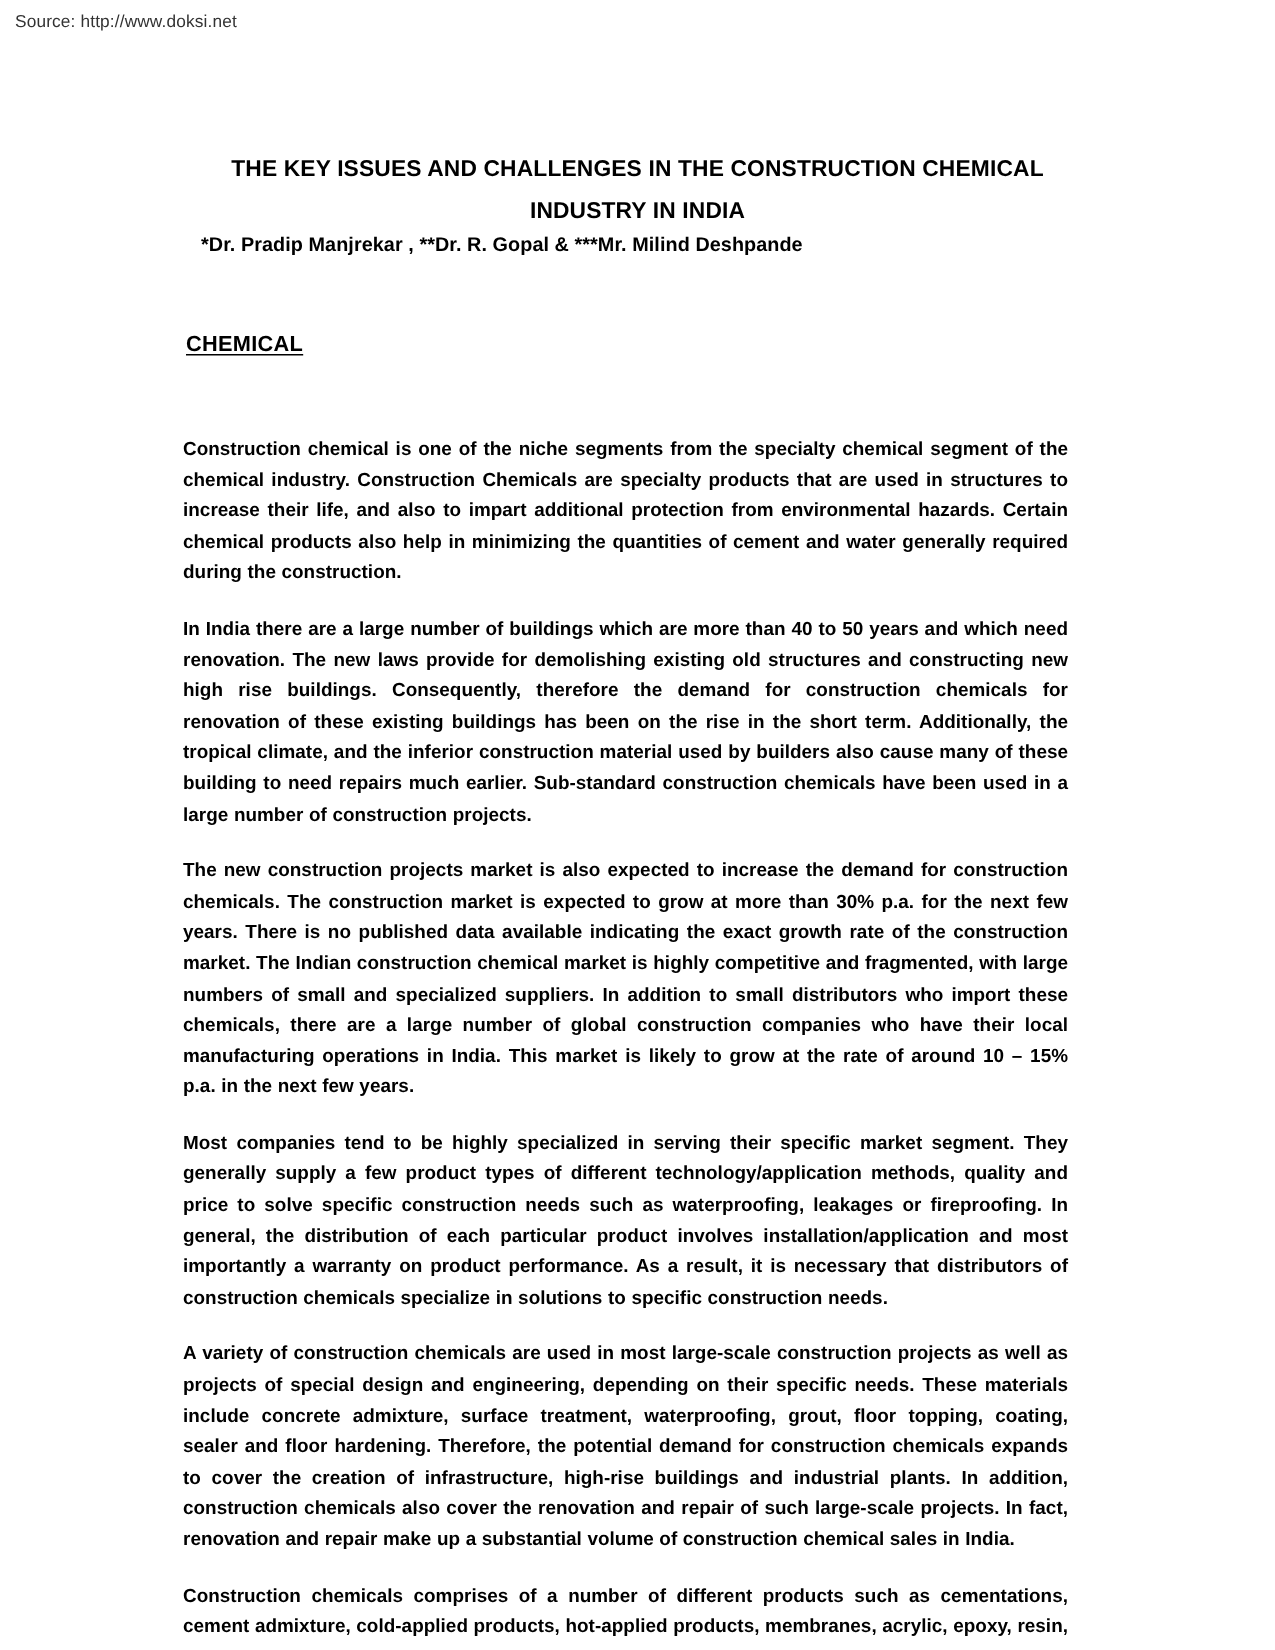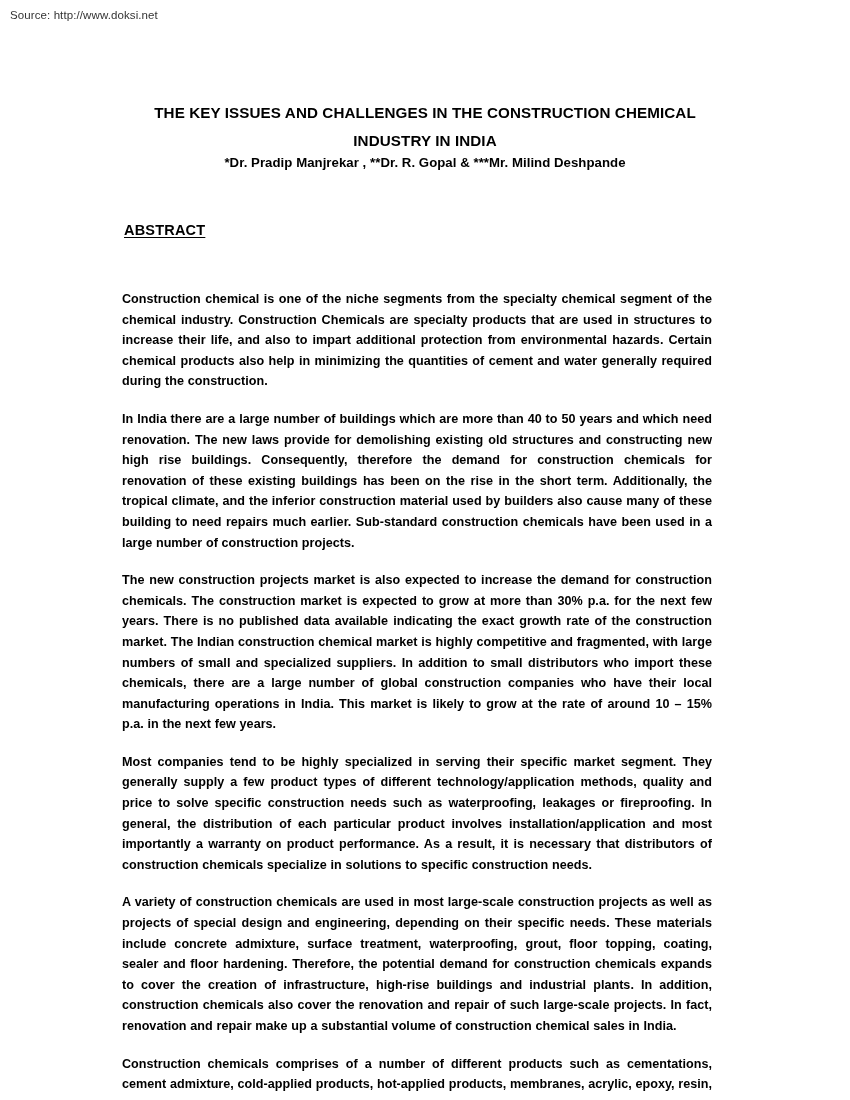--- a/index.html
+++ b/index.html
@@ -51,23 +51,22 @@
   }
   .title-block {
     position: absolute;
     top: 99px;
     left: 0;
     width: 606px;
   }
   .authors {
     position: absolute;
     top: 155px;
-    left: 0;
+    left: 12px;
     width: 606px;
-    text-align: center;
     font-family: "Liberation Sans", sans-serif;
     font-size: 13.2px;
     font-weight: bold;
     letter-spacing: 0.05px;
     white-space: nowrap;
   }
   .section-heading {
     position: absolute;
     top: 222px;
     left: 2px;
@@ -109,21 +108,21 @@
   <div class="source-header">Source: http://www.doksi.net</div>
 
   <div class="content">
 
     <div class="title-block">
       <h1 class="doc-title">THE KEY ISSUES AND CHALLENGES IN THE CONSTRUCTION CHEMICAL INDUSTRY IN INDIA</h1>
     </div>
 
     <div class="authors">*Dr. Pradip Manjrekar , **Dr. R. Gopal &amp; ***Mr. Milind Deshpande</div>
 
-    <div class="section-heading">ABSTRACT</div>
+    <div class="section-heading">CHEMICAL</div>
 
     <div class="body-block">
       <p class="para">Construction chemical is one of the niche segments from the specialty chemical segment of the chemical industry. Construction Chemicals are specialty products that are used in structures to increase their life, and also to impart additional protection from environmental hazards. Certain chemical products also help in minimizing the quantities of cement and water generally required during the construction.</p>
       <p class="para">In India there are a large number of buildings which are more than 40 to 50 years and which need renovation. The new laws provide for demolishing existing old structures and constructing new high rise buildings. Consequently, therefore the demand for construction chemicals for renovation of these existing buildings has been on the rise in the short term. Additionally, the tropical climate, and the inferior construction material used by builders also cause many of these building to need repairs much earlier. Sub-standard construction chemicals have been used in a large number of construction projects.</p>
       <p class="para">The new construction projects market is also expected to increase the demand for construction chemicals. The construction market is expected to grow at more than 30% p.a. for the next few years. There is no published data available indicating the exact growth rate of the construction market. The Indian construction chemical market is highly competitive and fragmented, with large numbers of small and specialized suppliers. In addition to small distributors who import these chemicals, there are a large number of global construction companies who have their local manufacturing operations in India. This market is likely to grow at the rate of around 10 – 15% p.a. in the next few years.</p>
       <p class="para">Most companies tend to be highly specialized in serving their specific market segment. They generally supply a few product types of different technology/application methods, quality and price to solve specific construction needs such as waterproofing, leakages or fireproofing. In general, the distribution of each particular product involves installation/application and most importantly a warranty on product performance. As a result, it is necessary that distributors of construction chemicals specialize in solutions to specific construction needs.</p>
       <p class="para">A variety of construction chemicals are used in most large-scale construction projects as well as projects of special design and engineering, depending on their specific needs. These materials include concrete admixture, surface treatment, waterproofing, grout, floor topping, coating, sealer and floor hardening. Therefore, the potential demand for construction chemicals expands to cover the creation of infrastructure, high-rise buildings and industrial plants. In addition, construction chemicals also cover the renovation and repair of such large-scale projects. In fact, renovation and repair make up a substantial volume of construction chemical sales in India.</p>
       <p class="para">Construction chemicals comprises of a number of different products such as cementations, cement admixture, cold-applied products, hot-applied products, membranes, acrylic, epoxy, resin, and sealant /adhesive. Because the market has a large</p>
     </div>
 

